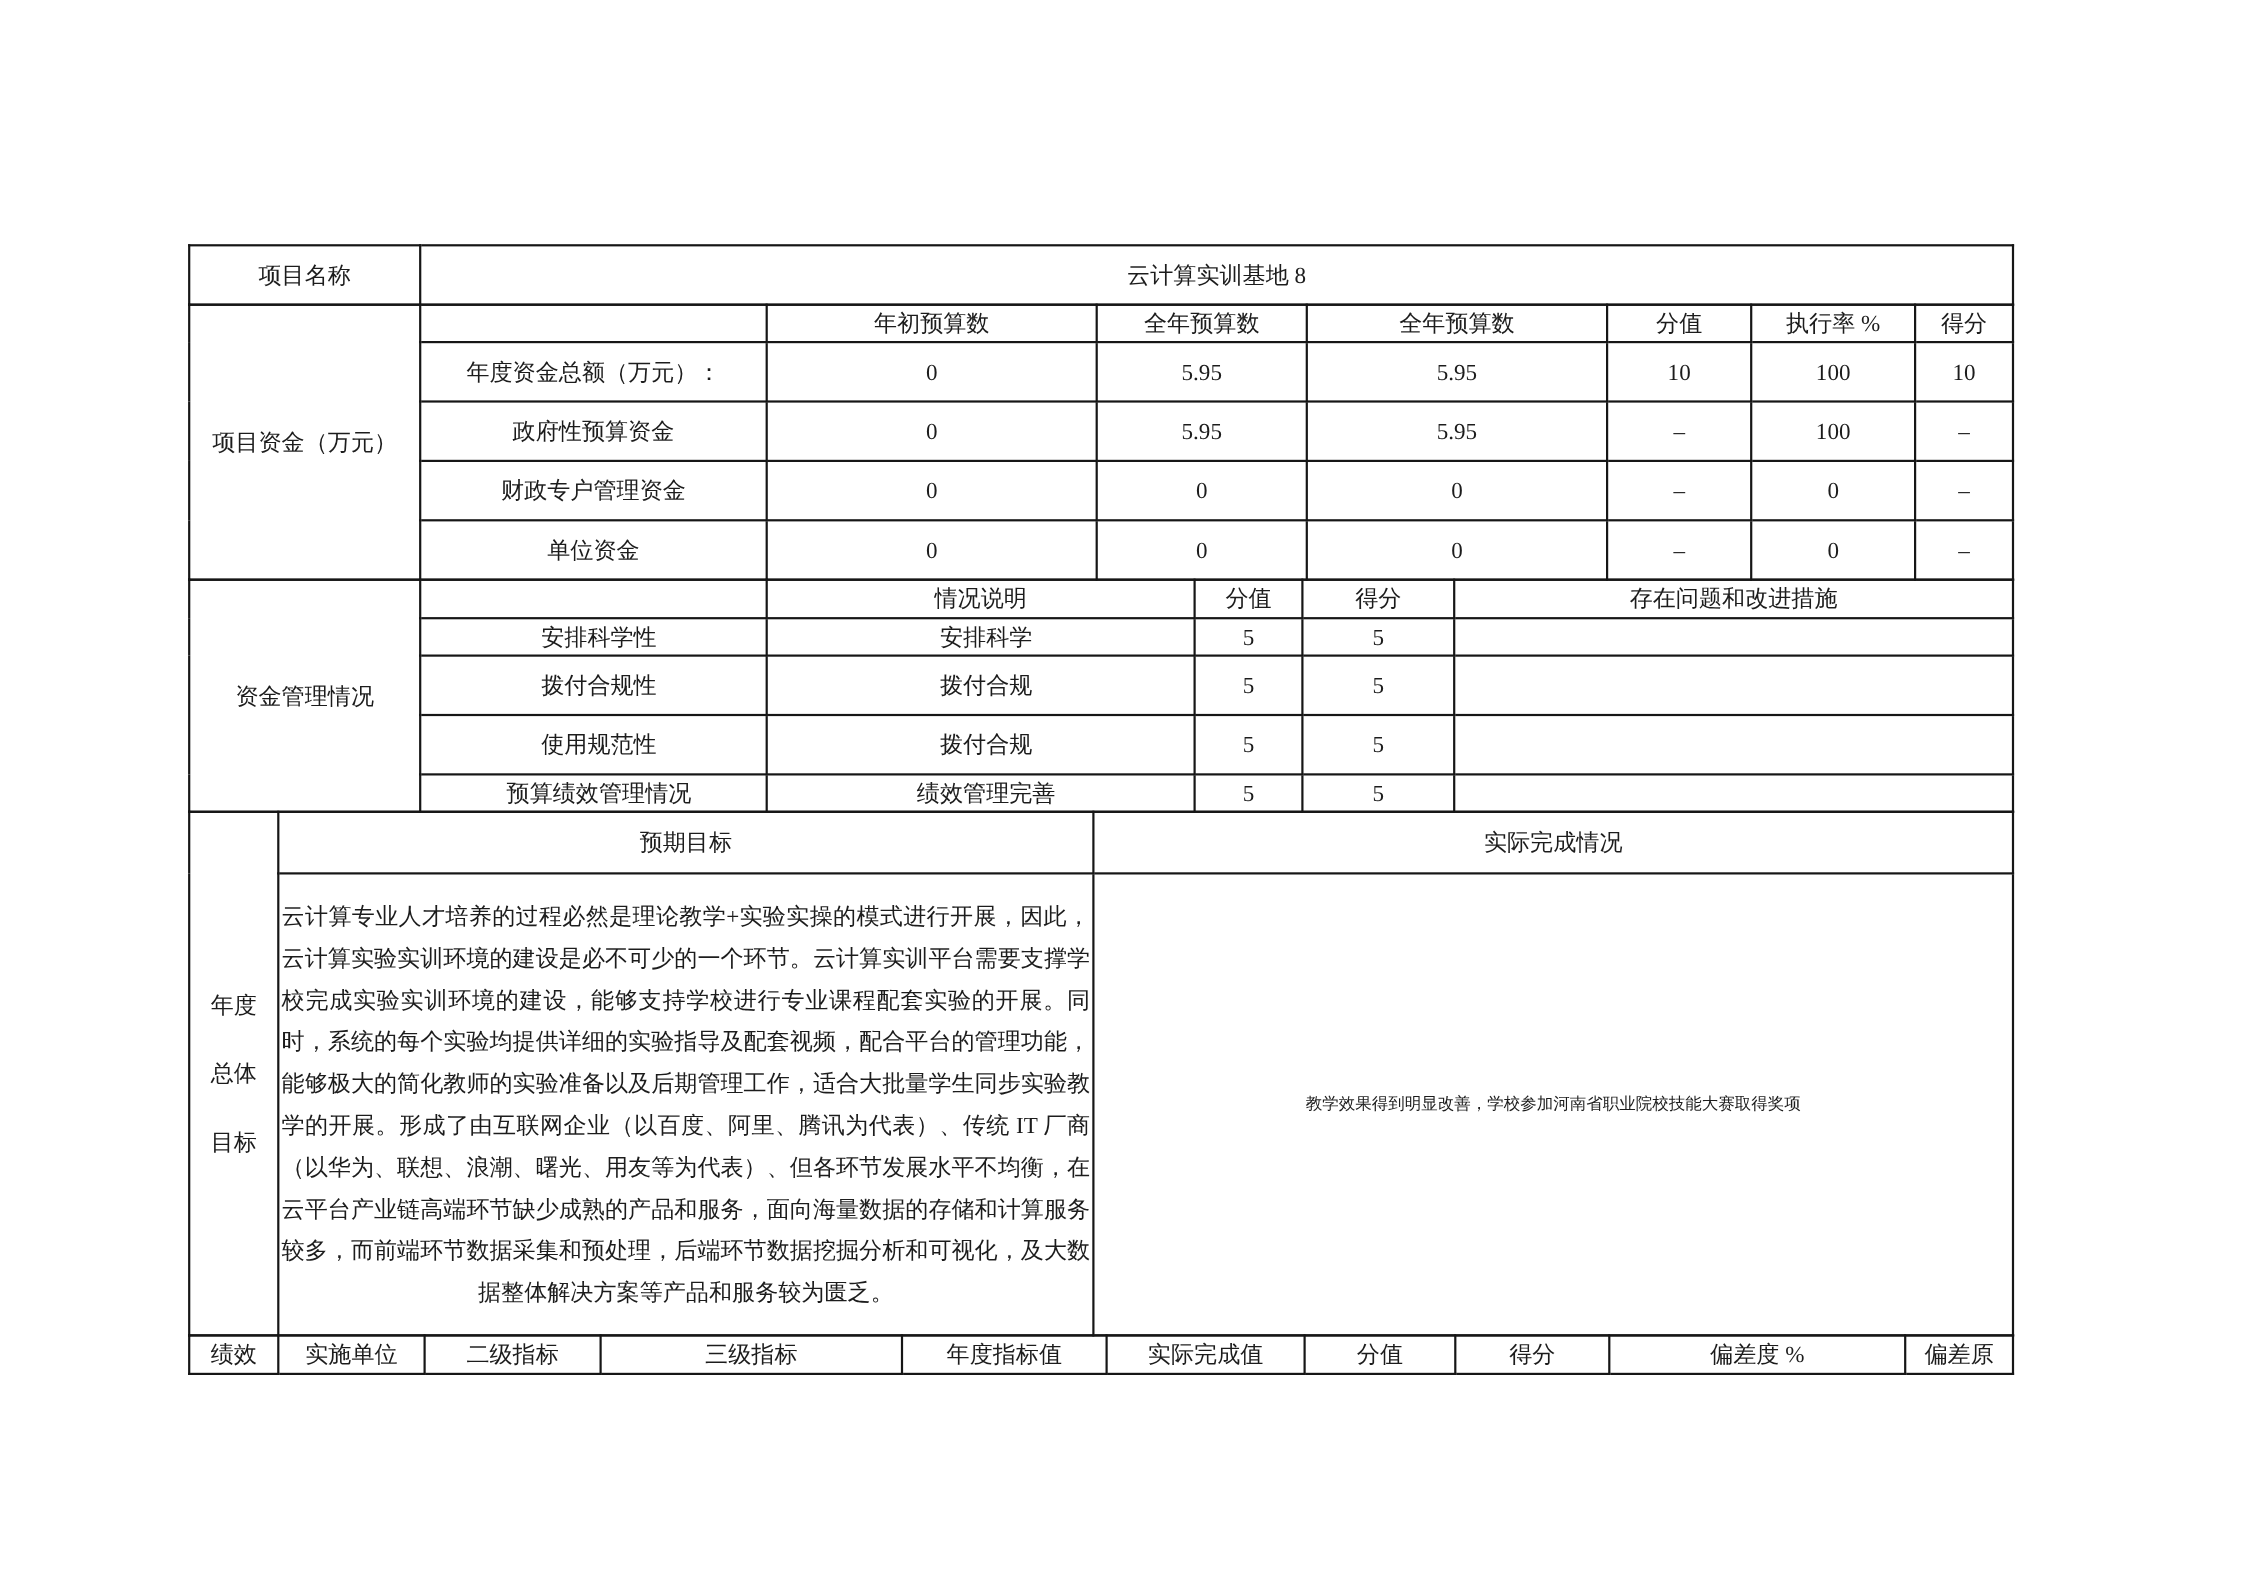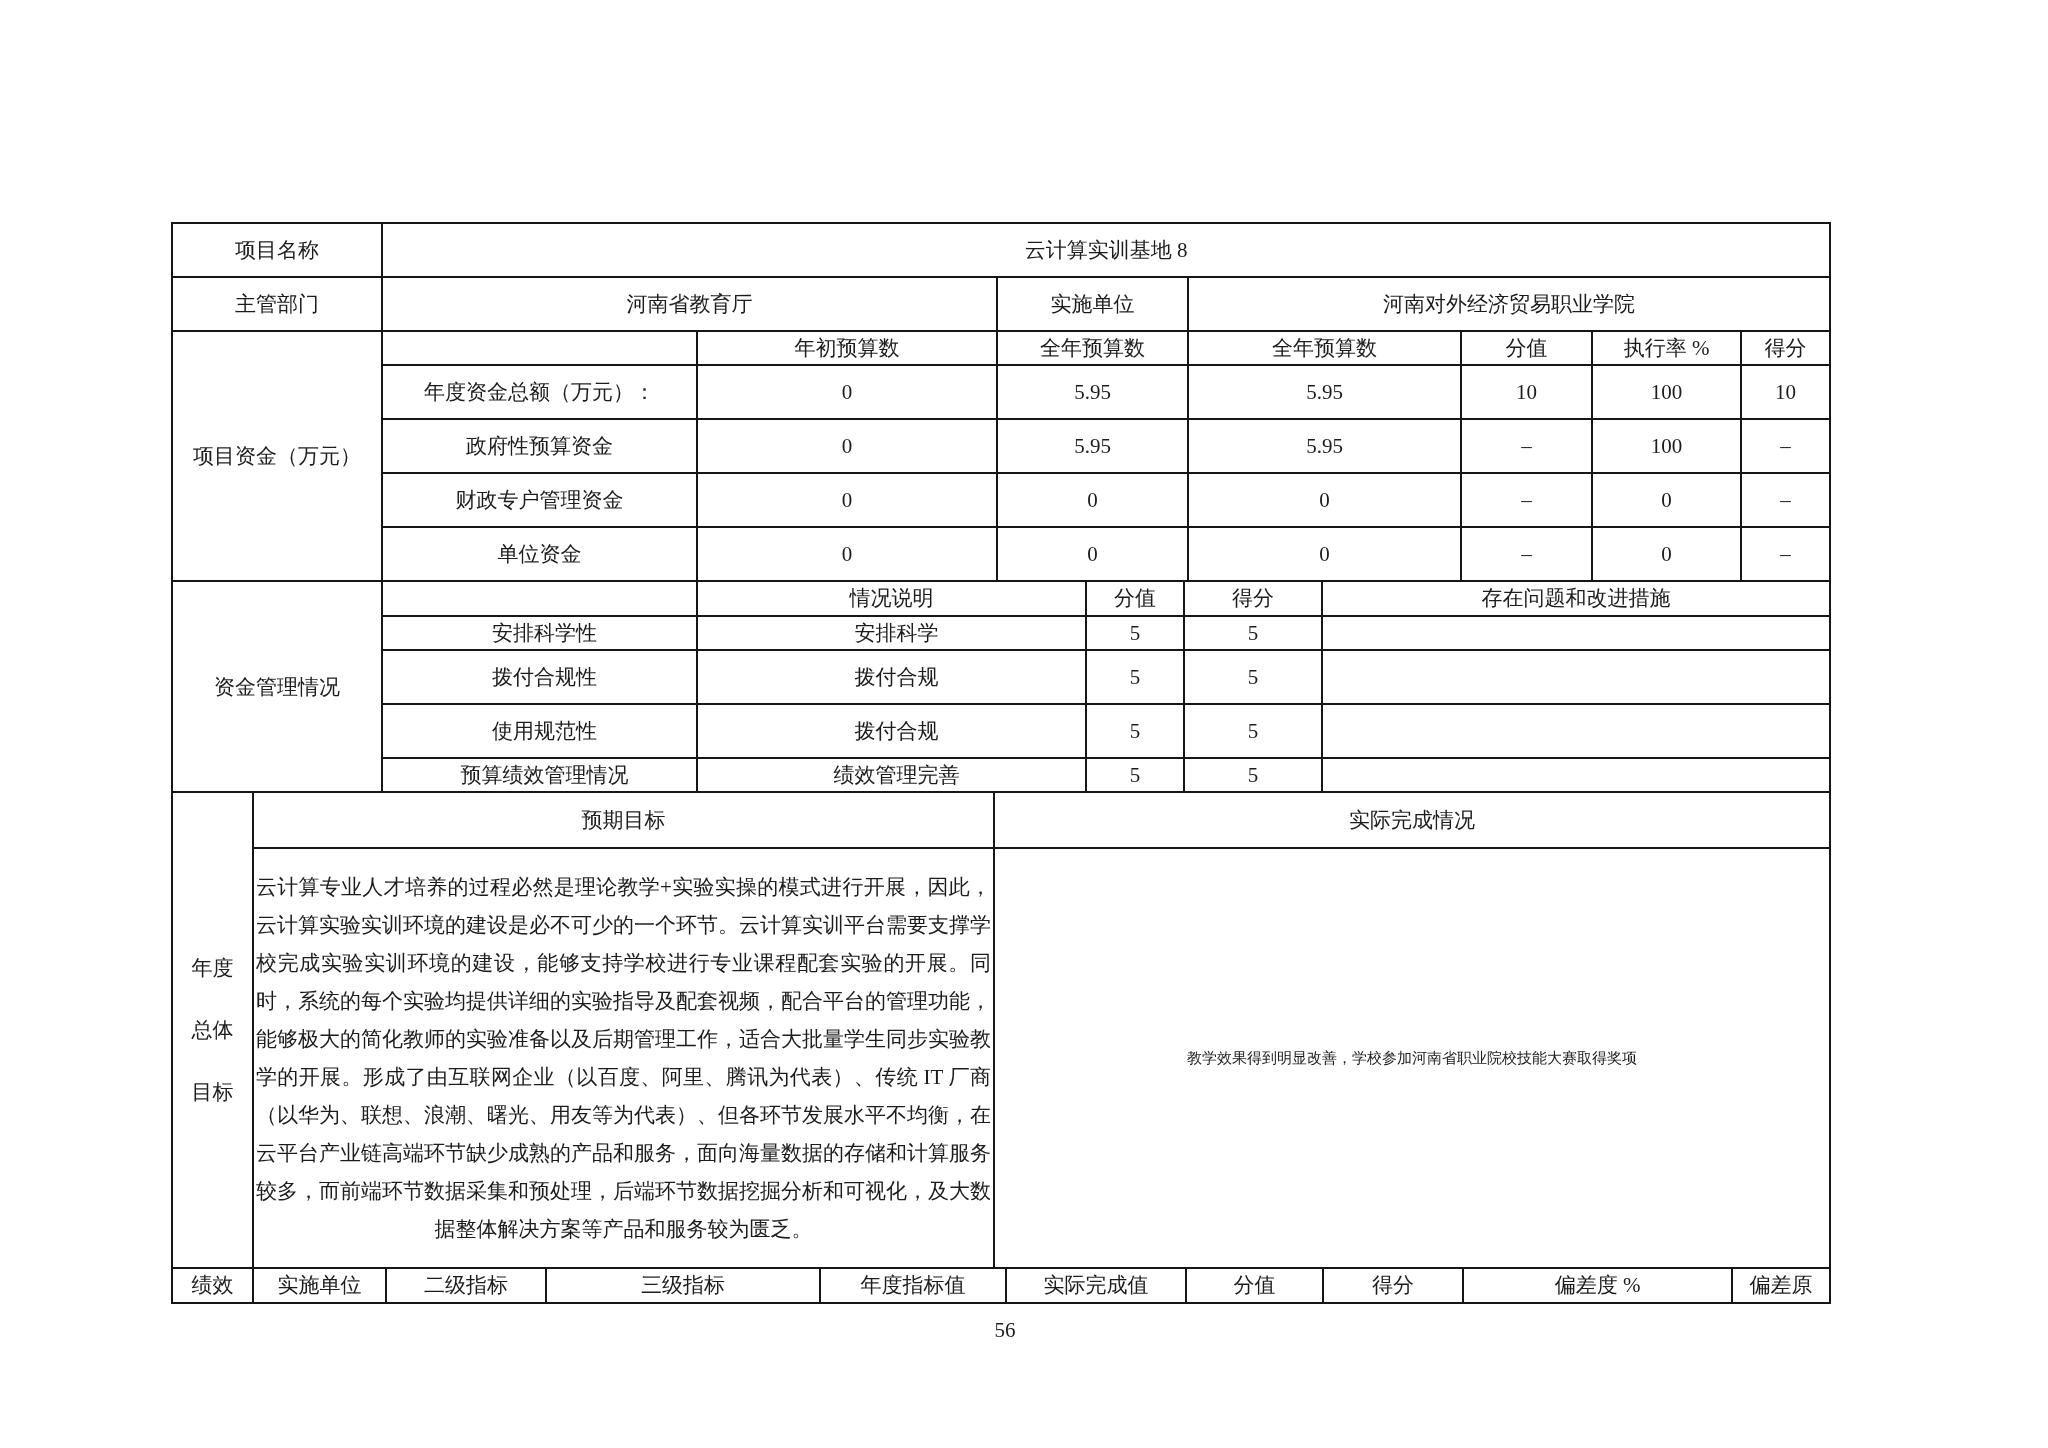--- a/index.html
+++ b/index.html
@@ -76,36 +76,20 @@
           <col style="width:1448px">
         </colgroup>
       <tbody>
           <tr class="h43">
         <td>项目名称</td>
         <td>云计算实训基地 8</td>
       </tr>
     </tbody>
       </table>
 
-    <table>
-      <colgroup>
-          <col style="width:210px">
-          <col style="width:615px">
-          <col style="width:191px">
-          <col style="width:642px">
-        </colgroup>
-      <tbody>
-          <tr class="h43">
-        <td>主管部门</td>
-        <td>河南省教育厅</td>
-        <td>实施单位</td>
-        <td>河南对外经济贸易职业学院</td>
-      </tr>
-    </tbody>
-      </table>
 
     <table>
       <colgroup>
         <col style="width:210px">
           <col style="width:315px">
           <col style="width:300px">
           <col style="width:191px">
         <col style="width:273px">
           <col style="width:131px">
           <col style="width:149px">
@@ -255,14 +239,13 @@
         <th>分值</th>
         <th>得分</th>
         <th>偏差度 %</th>
         <th>偏差原</th>
       </tr>
     </tbody>
       </table>
 
   </div>
 
-  <div class="page-number">56</div>
 </div>
 
 </body></html>

